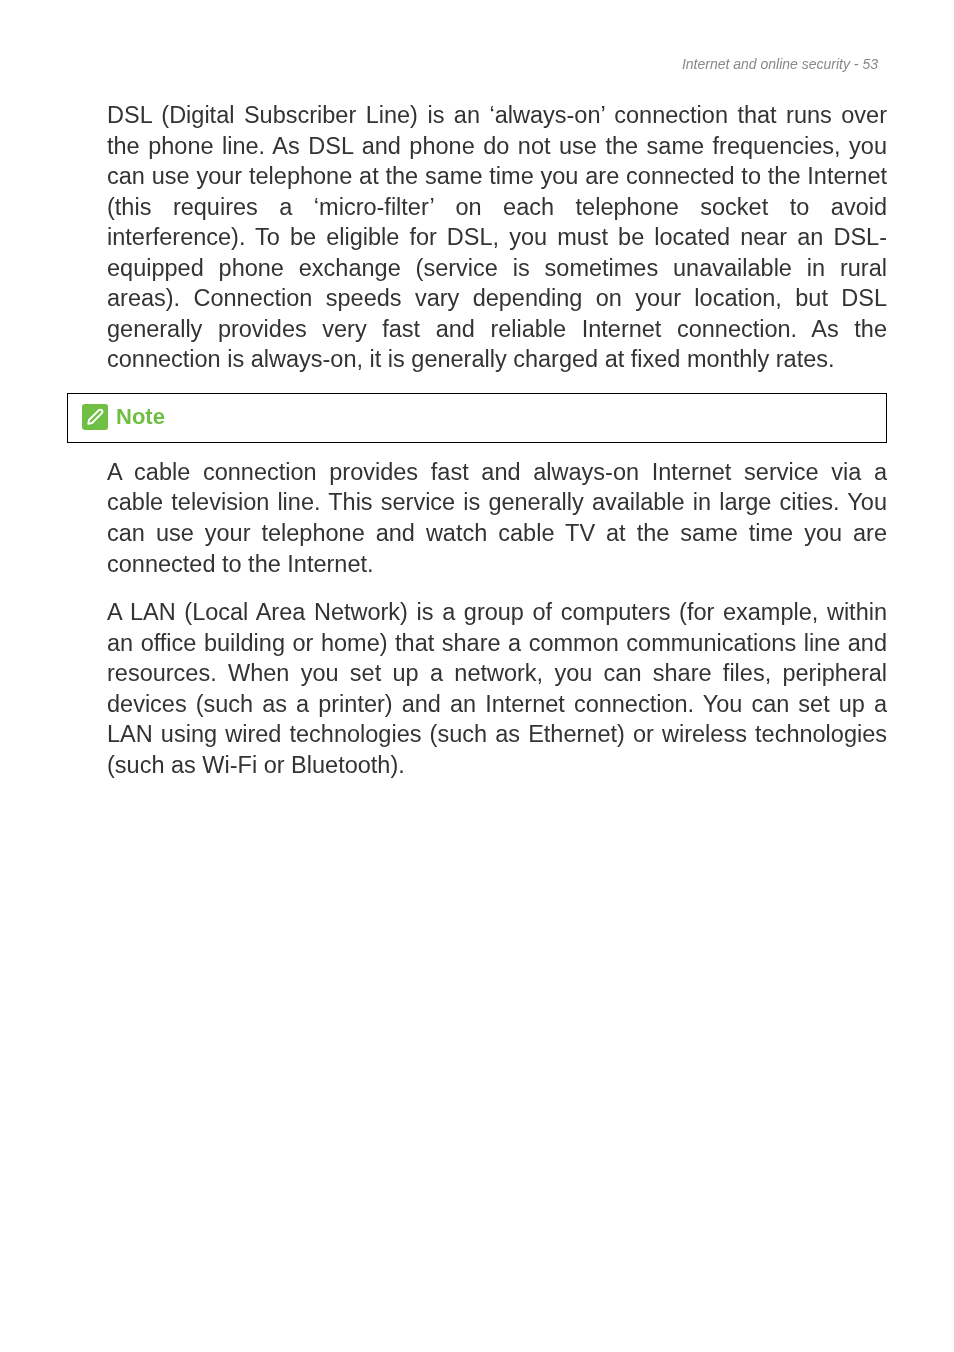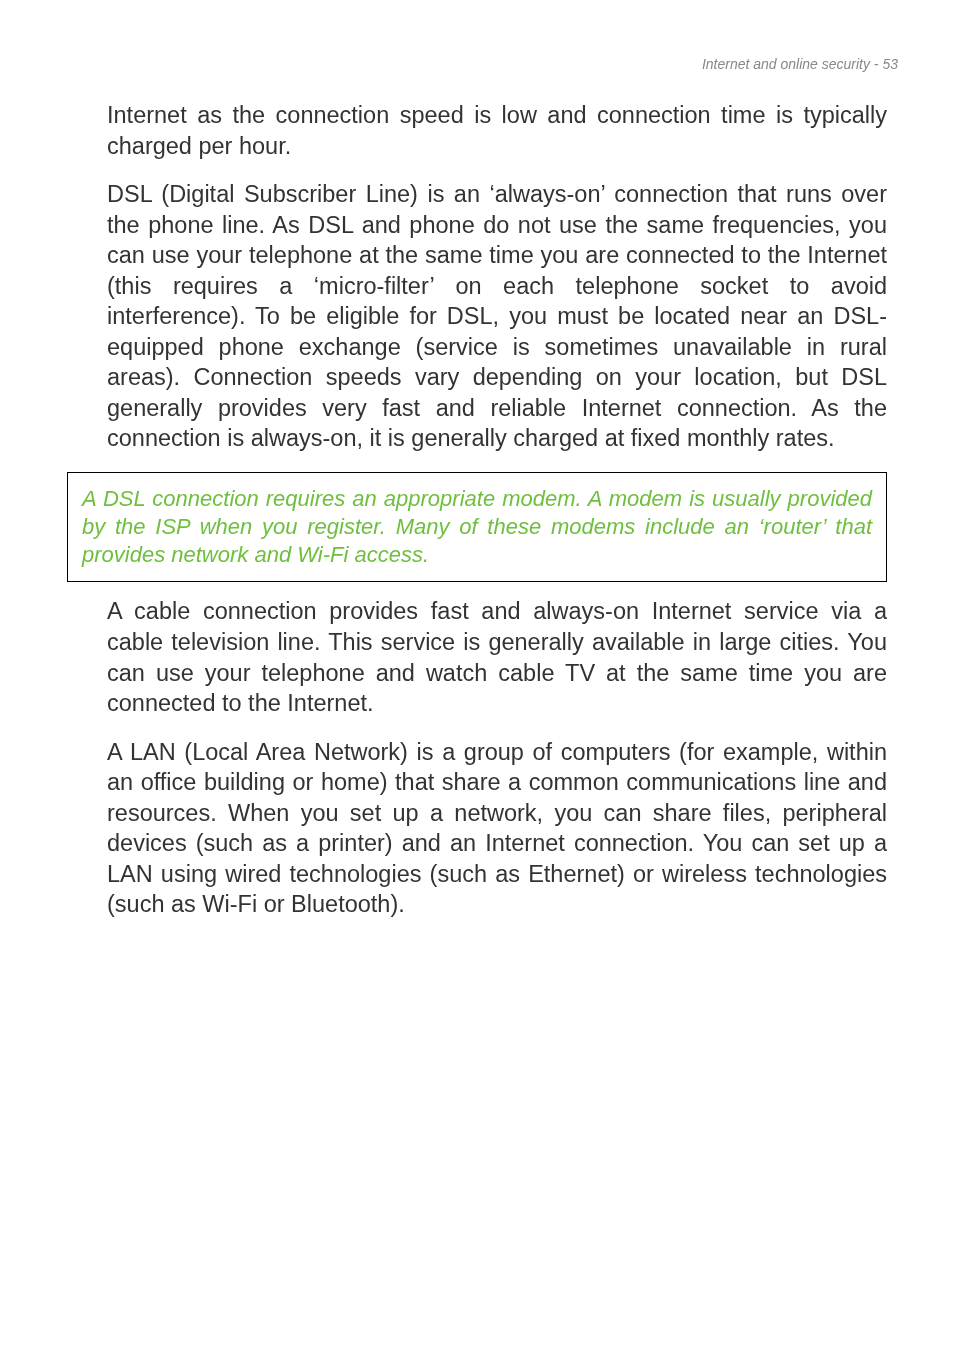--- a/index.html
+++ b/index.html
@@ -8,21 +8,21 @@
     height: 1352px;
     background: #fff;
     font-family: Arial, Helvetica, sans-serif;
     color: #222;
     position: relative;
     padding: 52px 67px 60px 67px;
   }
   .page-header {
     position: absolute;
     top: 56px;
-    right: 56px;
+    right: 76px;
     font-style: italic;
     font-size: 14px;
     color: #888;
   }
   .content {
     margin-top: 48px;
   }
   .body-text {
     font-size: 23.5px;
     line-height: 1.3;
@@ -77,26 +77,32 @@
     margin: 42px 0 24px 0;
   }
 </style>
 </head>
 <body>
 
 <div class="page-header">Internet and online security - 53</div>
 
 <div class="content">
 
-  <p class="body-text">Internet as the connection speed is low and connection time is typically charged per hour.</p>
 
   <p class="body-text">DSL (Digital Subscriber Line) is an ‘always-on’ connection that runs over the phone line. As DSL and phone do not use the same frequencies, you can use your telephone at the same time you are connected to the Internet (this requires a ‘micro-filter’ on each telephone socket to avoid interference). To be eligible for DSL, you must be located near an DSL-equipped phone exchange (service is sometimes unavailable in rural areas). Connection speeds vary depending on your location, but DSL generally provides very fast and reliable Internet connection. As the connection is always-on, it is generally charged at fixed monthly rates.</p>
 
   <div class="note-box">
-    <p class="note-body">A DSL connection requires an appropriate modem. A modem is usually provided by the ISP when you register. Many of these modems include an ‘router’ that provides network and Wi-Fi access.</p>
+    <div class="note-label-row">
+      <span class="note-icon-box">
+        <svg width="18" height="18" viewBox="0 0 24 24" fill="none" stroke="#fff" stroke-width="2.4" stroke-linecap="round" stroke-linejoin="round">
+          <path d="M17 3a2.8 2.8 0 0 1 4 4L8 20l-5 1 1-5 13-13z"></path>
+        </svg>
+      </span>
+      <span class="note-label">Note</span>
+    </div>
   </div>
 
   <p class="body-text">A cable connection provides fast and always-on Internet service via a cable television line. This service is generally available in large cities. You can use your telephone and watch cable TV at the same time you are connected to the Internet.</p>
 
 
   <p class="body-text">A LAN (Local Area Network) is a group of computers (for example, within an office building or home) that share a common communications line and resources. When you set up a network, you can share files, peripheral devices (such as a printer) and an Internet connection. You can set up a LAN using wired technologies (such as Ethernet) or wireless technologies (such as Wi-Fi or Bluetooth).</p>
 
 </div>
 
 </body></html>

